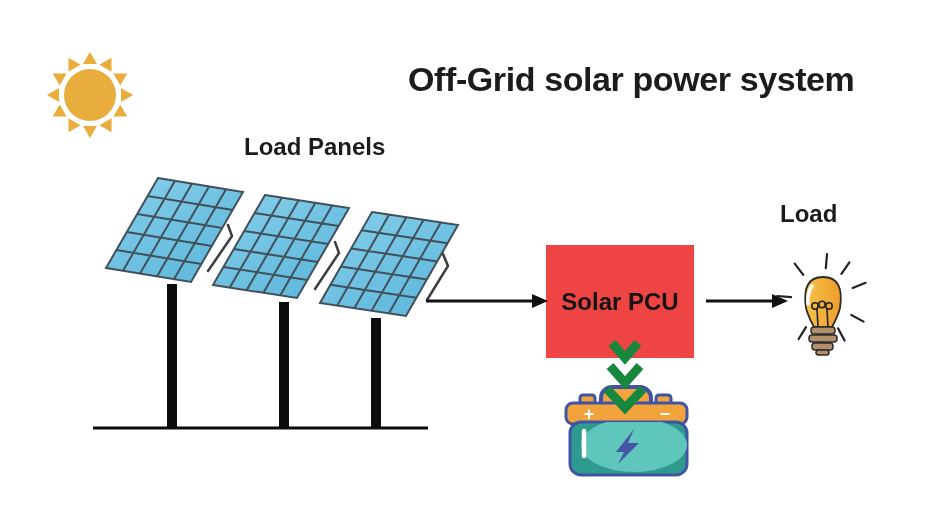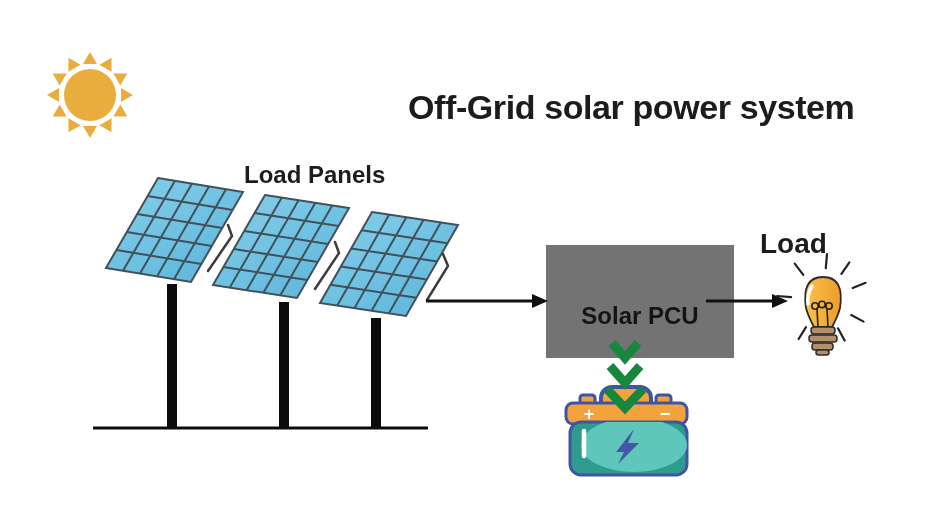--- a/index.html
+++ b/index.html
@@ -1,28 +1,28 @@
 <!DOCTYPE html>
 <html><head>
 <meta charset="utf-8">
 <style>
   html,body{margin:0;padding:0;background:#ffffff;}
   .canvas{
     position:relative;width:940px;height:529px;background:#ffffff;
     overflow:hidden;font-family:"Liberation Sans",sans-serif;color:#1c1c1c;
   }
   .abs{position:absolute;}
-  .lbl{font-weight:700;white-space:nowrap;margin-top:28px;}
+  .lbl{font-weight:700;white-space:nowrap;}
   #page-title{left:408px;top:60px;font-size:34px;letter-spacing:-0.4px;z-index:3;}
   #label-solar-panels{left:244px;top:133px;font-size:24px;z-index:3;}
-  #label-load{left:760px;top:200px;font-size:28px;z-index:3;}
+  #label-load{left:780px;top:200px;font-size:24px;z-index:3;}
   #label-battery{left:470px;top:444px;font-size:24px;z-index:3;}
   #watermark{left:54px;top:447px;font-size:22px;font-style:italic;font-weight:700;z-index:3;}
   #pcu-box{
-    left:546px;top:245px;width:188px;height:113px;background:#737373;
+    left:546px;top:245px;width:148px;height:113px;background:#ef4444;
     display:flex;align-items:center;justify-content:center;z-index:1;
   }
   #pcu-box .lbl{font-size:24px;color:#141414;}
   #diagram-svg{left:0;top:0;z-index:2;pointer-events:none;}
 </style>
 </head>
 <body>
 
 <div class="canvas">
 

